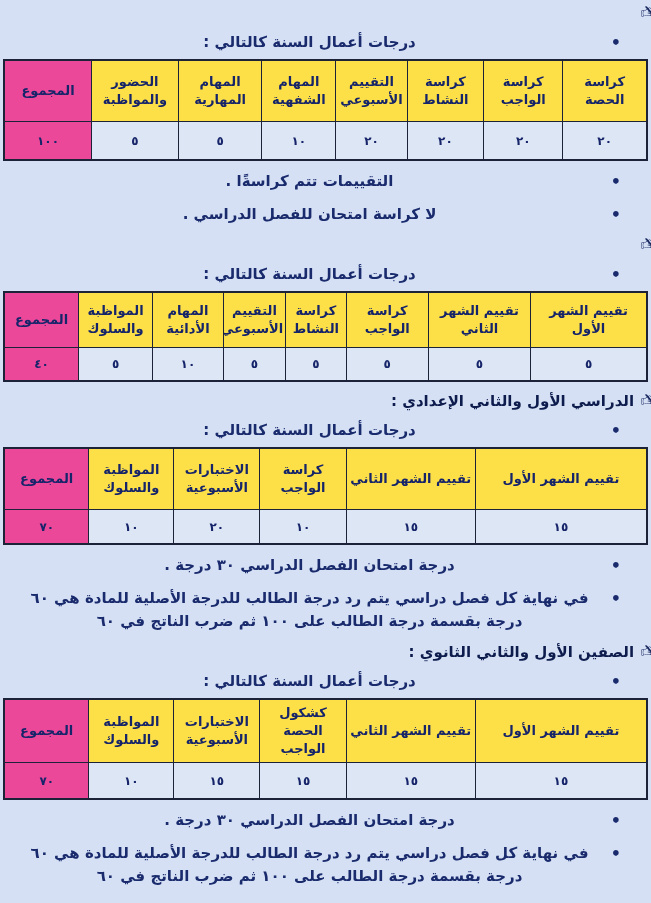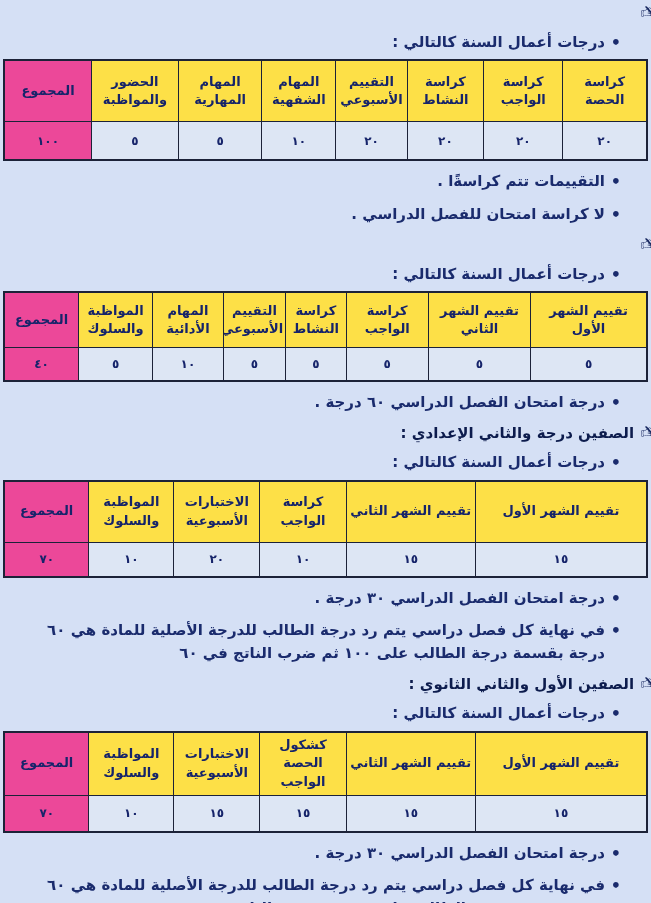--- a/index.html
+++ b/index.html
@@ -16,21 +16,21 @@
     font-weight:bold;font-size:15px;color:#0d1c4d;
     margin:9px 0 2px 0;padding-right:0;
   }
   .section-header:first-child{margin-top:3px;}
   .hand-icon{
     font-size:19px;line-height:1;display:inline-block;
     transform:scaleX(-1);margin-right:-5px;color:#13235c;
   }
   .bullet{
     position:relative;margin:9px 0 5px 0;padding-right:46px;padding-left:14px;
-    font-weight:bold;font-size:15px;line-height:1.55;color:#1a2b6d;
+    font-weight:bold;font-size:15px;line-height:1.55;color:#1a2b6d;text-align:center;
   }
   .bullet::before{
     content:"\2022";position:absolute;right:30px;top:0;
     font-size:16px;color:#1a2b6d;
   }
   table{
     border-collapse:collapse;table-layout:fixed;
     width:645px;margin:5px 3px 7px 3px;
     border:2.5px solid #1c2238;
     background:#dbe4f3;
@@ -130,25 +130,24 @@
       <td>٥</td>
       <td>٥</td>
       <td>٥</td>
       <td>١٠</td>
       <td>٥</td>
       <td class="total">٤٠</td>
     </tr>
   </tbody>
     </table>
 
-  <div class="bullet">درجة امتحان الفصل الدراسي ٦٠ درجة .</div>
-
-  <div class="section-header">
-    <span class="hand-icon">✍</span>
-    <span>الصفين درجة والثاني الإعدادي :</span>
+
+  <div class="section-header">
+    <span class="hand-icon">✍</span>
+    <span>الدراسي الأول والثاني الإعدادي :</span>
   </div>
   <div class="bullet">درجات أعمال السنة كالتالي :</div>
 
   <table class="t3">
     <colgroup>
       <col style="width:26.7%">
         <col style="width:20.1%">
         <col style="width:13.4%">
       <col style="width:13.4%">
         <col style="width:13.2%">

